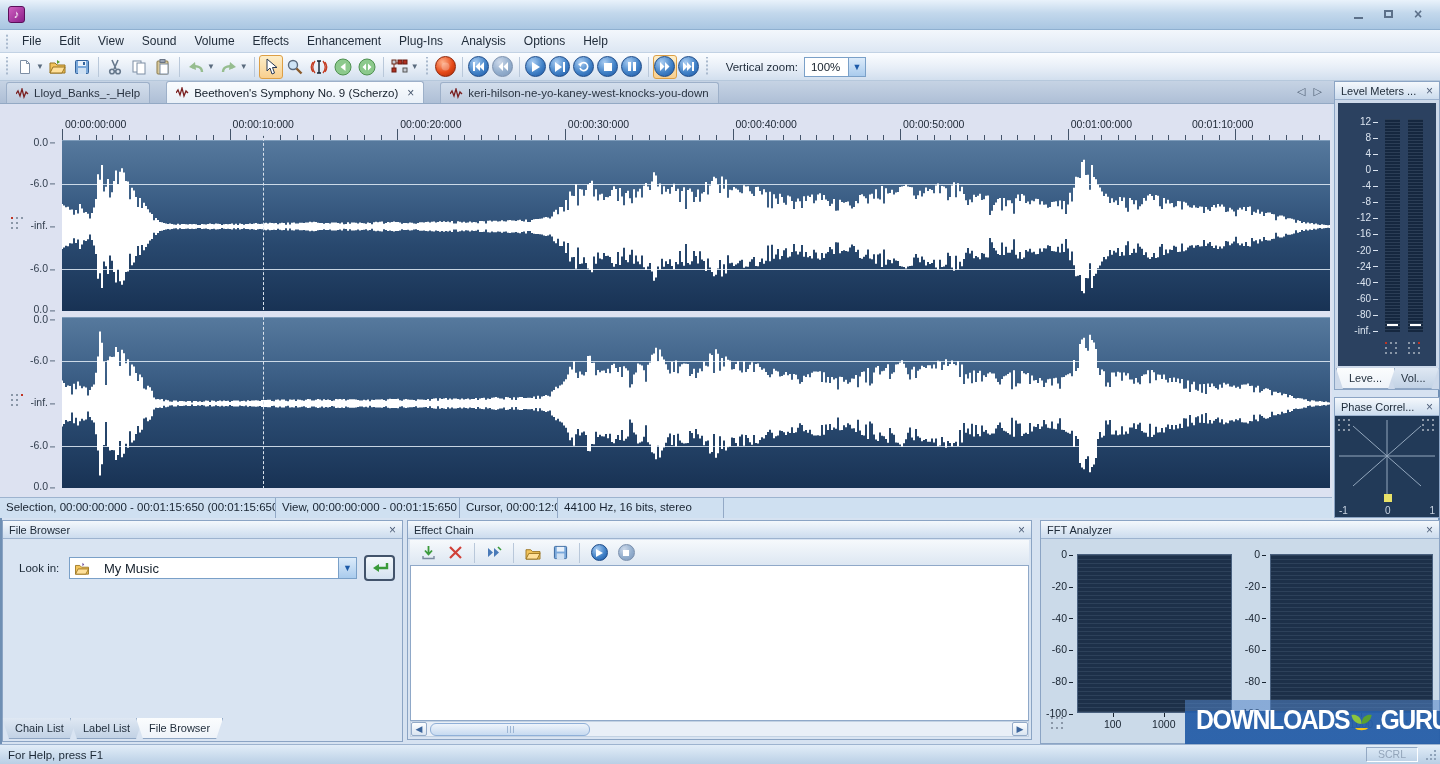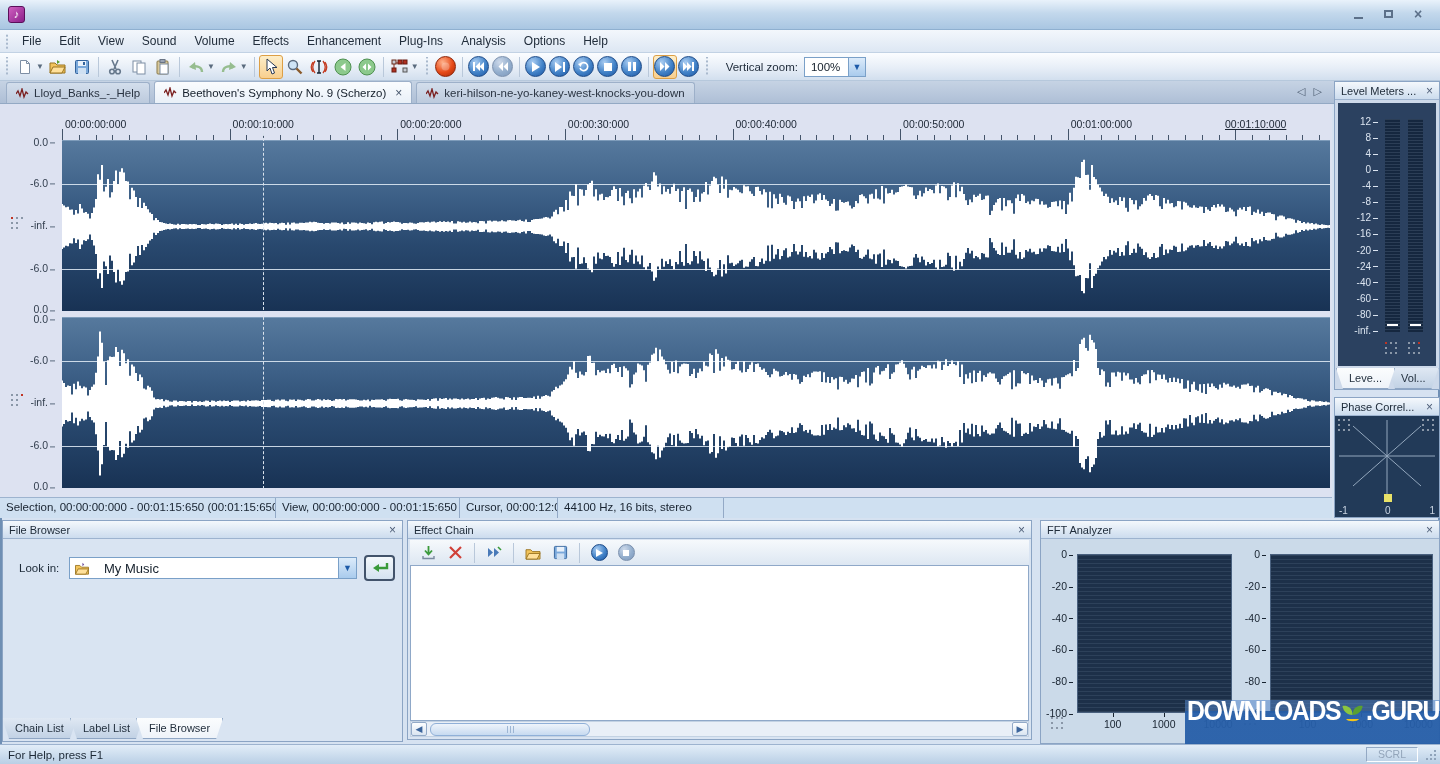--- a/index.html
+++ b/index.html
@@ -53,21 +53,21 @@
   #vzoom-select .dd { margin-left:auto; width:17px; height:18px;
     background:linear-gradient(#dcebfa,#a9cbed); border-left:1px solid #7aa0c8;
     color:#1d5aa8; font-size:9px; display:flex; align-items:center; justify-content:center; }
 
   
   #tabbar { position:absolute; left:0; top:81px; width:1440px; height:23px;
     background:linear-gradient(180deg,#c6d3e4,#aebfd6); border-bottom:1px solid #93a9c4;
     display:flex; align-items:flex-end; padding-left:6px; }
   .doctab { height:21px; display:flex; align-items:center; gap:5px; padding:0 9px;
     font-size:11.5px; color:#2a3442; background:linear-gradient(#d3deec,#bccadd);
-    border:1px solid #9db0c9; border-bottom:none; border-radius:3px 3px 0 0; margin-right:4px; }
+    border:1px solid #9db0c9; border-bottom:none; border-radius:3px 3px 0 0; margin-right:16px; }
   .doctab.active { background:linear-gradient(#fafcfe,#e9f0f8); color:#141e2a; height:22px; }
   .doctab .x { color:#46566c; font-size:12px; margin-left:4px; }
   #tab-scroll { position:absolute; right:118px; top:4px; display:flex; gap:8px;
     font-size:11px; color:#4c5c70; }
 
   
   #editor { position:absolute; left:0; top:104px; width:1332px; height:393px; background:#dde2f1; }
   #ruler { position:absolute; left:62px; top:12px; width:1268px; height:24px; }
   #ruler .tick { position:absolute; bottom:0; width:1px; background:#44546a; }
   #ruler .rlabel { position:absolute; top:2px; font-size:10.5px; color:#1b2533; white-space:nowrap; }
@@ -177,21 +177,21 @@
       radial-gradient(circle 1.5px at 10px 2px,#8fa3ba 95%,transparent),
       radial-gradient(circle 1.5px at 10px 6px,#8fa3ba 95%,transparent),
       radial-gradient(circle 1.5px at 6px 6px,#8fa3ba 95%,transparent),
       radial-gradient(circle 1.5px at 10px 10px,#8fa3ba 95%,transparent),
       radial-gradient(circle 1.5px at 6px 10px,#8fa3ba 95%,transparent),
       radial-gradient(circle 1.5px at 2px 10px,#8fa3ba 95%,transparent); }
 
   
   #watermark { position:absolute; left:1185px; top:700px; width:255px; height:44px; z-index:40;
     background:linear-gradient(180deg, rgba(82,132,200,.55) 0 11px, rgba(38,94,168,.95) 11px);
-    display:flex; align-items:flex-end; justify-content:center; padding-bottom:17px; }
+    display:flex; align-items:flex-end; justify-content:flex-start; padding-bottom:8px; }
   #watermark .wm-txt { font-size:27px; font-weight:bold; color:#fff; letter-spacing:-1.5px;
     transform:scaleX(.92); transform-origin:center bottom; white-space:nowrap; display:flex; align-items:flex-end; }
 </style>
 </head>
 <body>
 
 <div id="titlebar">
   <div id="app-icon">♪</div>
   <div class="winbtns">
     <div class="winbtn">
@@ -514,21 +514,21 @@
       <div class="tick" style="left: 1022.4px; height: 5px;"></div>
       <div class="tick" style="left: 1039.2px; height: 5px;"></div>
       <div class="tick" style="left: 1056px; height: 5px;"></div>
       <div class="tick" style="left: 1072.7px; height: 5px;"></div>
       <div class="tick" style="left: 1089.5px; height: 5px;"></div>
       <div class="tick" style="left: 1106.3px; height: 5px;"></div>
       <div class="tick" style="left: 1123px; height: 5px;"></div>
       <div class="tick" style="left: 1139.8px; height: 5px;"></div>
       <div class="tick" style="left: 1156.5px; height: 5px;"></div>
       <div class="tick" style="left: 1173.3px; height: 11px;"></div>
-      <span class="rlabel" style="left: 1163px; text-decoration: underline;">00:01:10:000</span>
+      <span class="rlabel" style="left: 1130px;">00:01:10:000</span>
       <div class="tick" style="left: 1190.1px; height: 5px;"></div>
       <div class="tick" style="left: 1206.8px; height: 5px;"></div>
       <div class="tick" style="left: 1223.6px; height: 5px;"></div>
       <div class="tick" style="left: 1240.3px; height: 5px;"></div>
       <div class="tick" style="left: 1257.1px; height: 5px;"></div>
     </div>
   <div class="chandle dotsq" id="chandle1">
       <i class="r" style="left: 0px; top: 0px;"></i>
       <i style="left: 5px; top: 0px;"></i>
       <i style="left: 10px; top: 0px;"></i>

